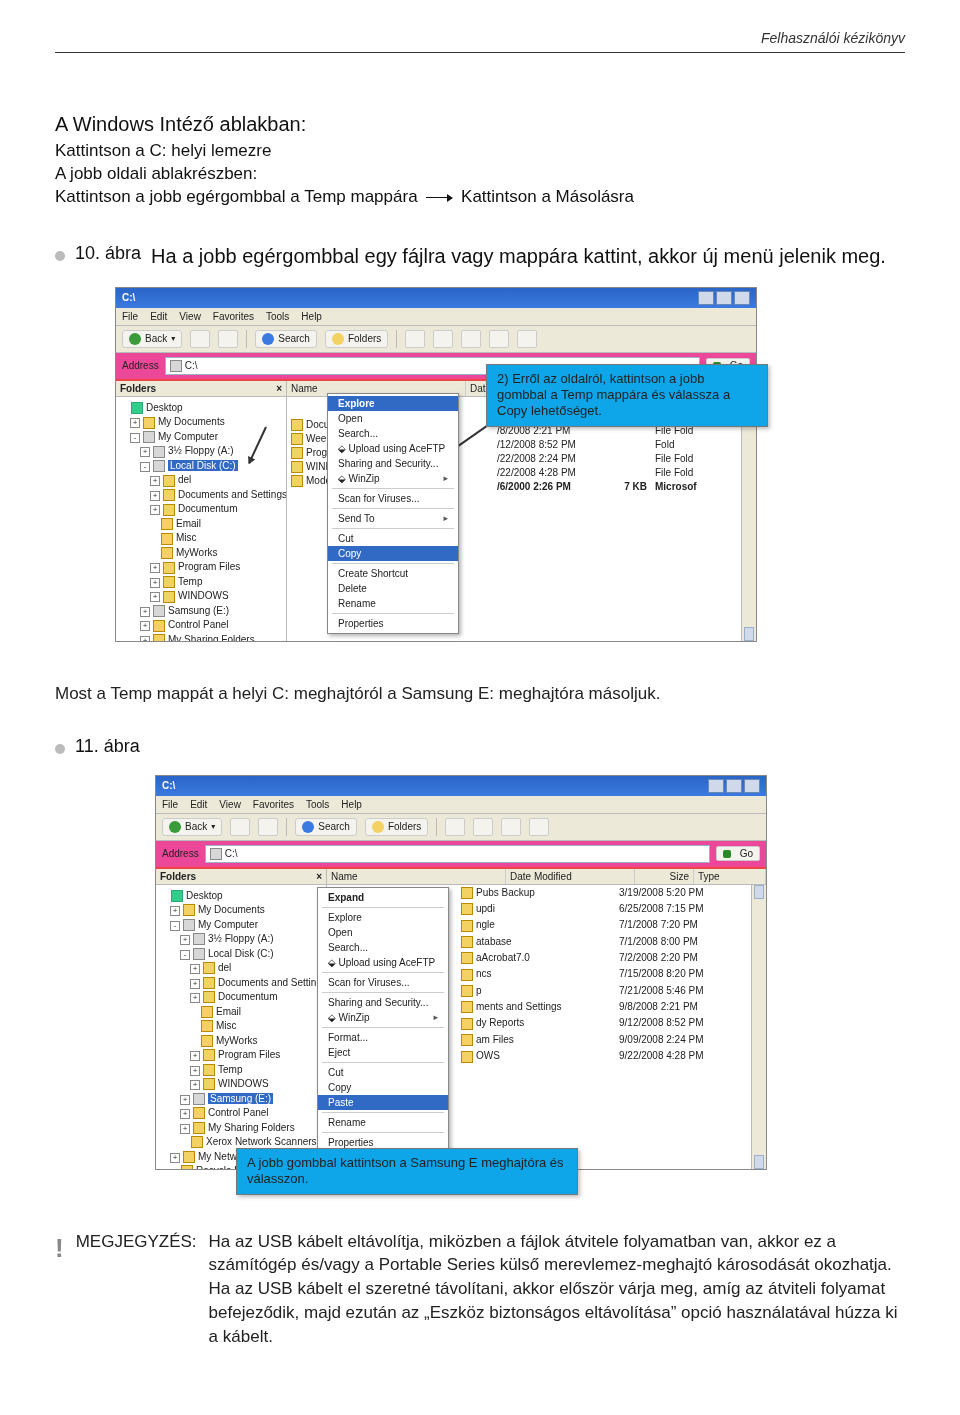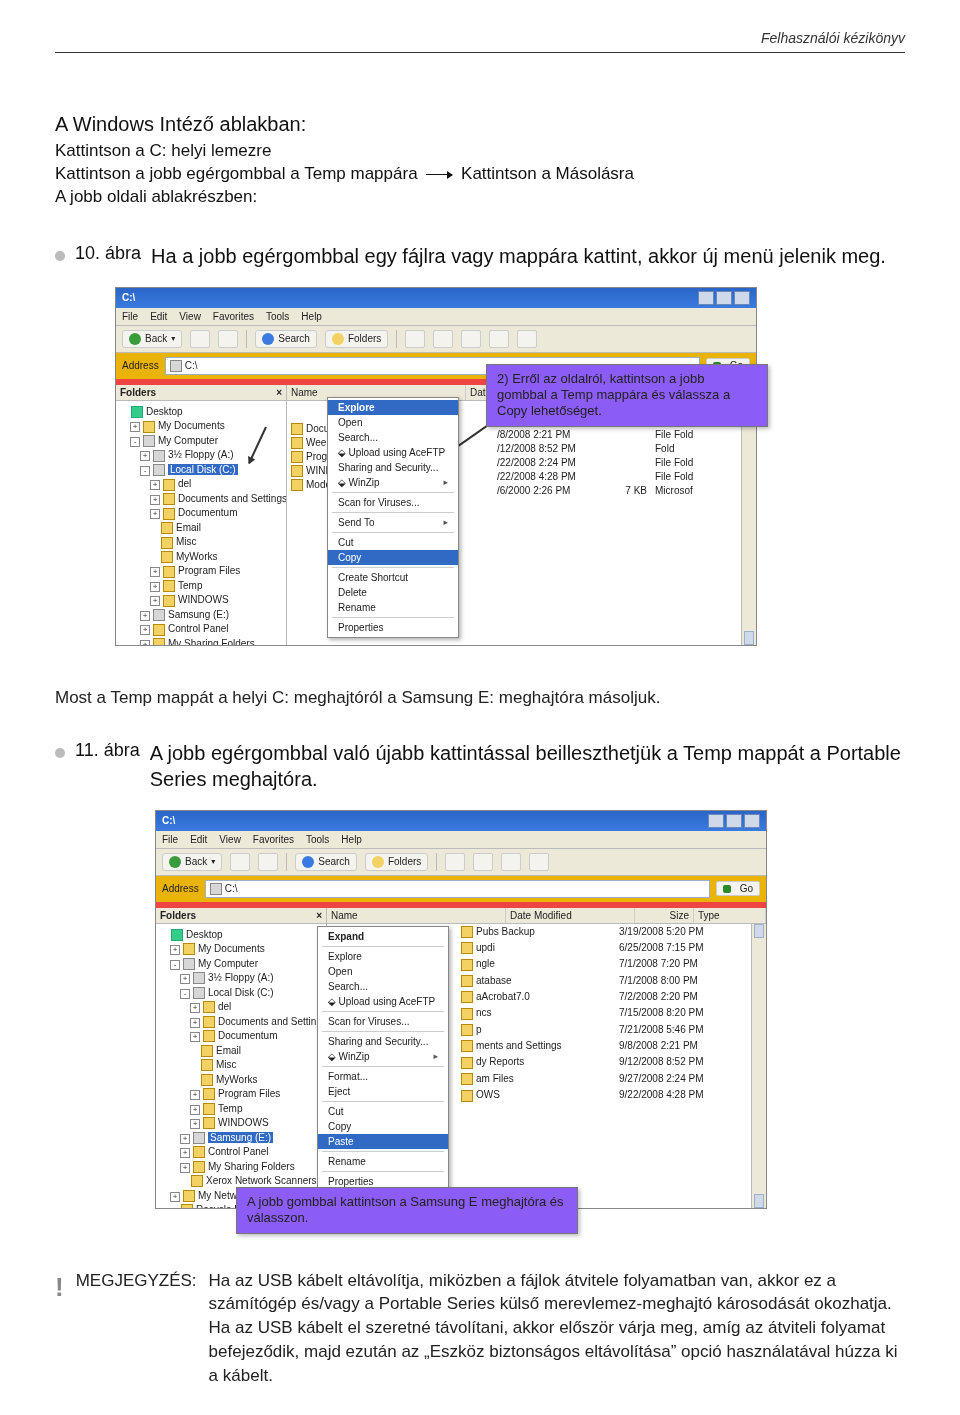--- a/index.html
+++ b/index.html
@@ -112,26 +112,26 @@
     border-bottom: 1px solid #bbb;
     display: flex;
     align-items: center;
     gap: 8px;
   }
   .tb-btn { display:inline-flex; align-items:center; gap:4px; padding:2px 6px; border:1px solid #ccc; background:#f4f3ee; border-radius:3px; }
   .tb-icon { width:12px; height:12px; background:#7aa527; border-radius:50%; }
   .tb-sep { width:1px; height:18px; background:#bbb; }
   .tb-mini { width:18px; height:16px; border:1px solid #ccc; background:#f4f3ee; border-radius:2px; }
   .addressbar {
-    background:#eab308;
+    background:#ec4899;
     padding:4px 6px;
     display:flex;
     align-items:center;
     gap:6px;
-    border-bottom:6px solid #ef4444;
+    border-bottom:2px solid #ef4444;
   }
   .addr-input {
     flex:1;
     background:#fff;
     border:1px solid #9db0c9;
     height:16px;
     display:flex;
     align-items:center;
     padding:0 4px;
   }
@@ -197,21 +197,21 @@
     content:"▸";
     float:right;
     font-size:9px;
     color:#555;
   }
   .ctx-item { padding:2px 10px; white-space:nowrap; }
   .ctx-sep { height:1px; background:#ccc; margin:2px 4px; }
   .ctx-sel { background:#316ac5; color:#fff; }
   .callout {
     position:absolute;
-    background:#8b5cf6;
+    background:#0ea5e9;
     border:1px solid #777;
     box-shadow:2px 2px 4px rgba(0,0,0,0.25);
     padding:6px 10px;
     font-size:13px;
     line-height:1.25;
     font-family: Arial, sans-serif;
     z-index:10;
   }
   .pointer-line {
     position:absolute;
@@ -253,26 +253,26 @@
   .vscroll::before{top:0;} .vscroll::after{bottom:0;}
 </style>
 </head>
 <body>
 
 <div class="page">
   <div class="header-right">Felhasználói kézikönyv</div>
 
   <div class="section-heading">A Windows Intéző ablakban:</div>
   <div class="body-text">Kattintson a C: helyi lemezre</div>
+  <div class="body-text">A jobb oldali ablakrészben:</div>
   <div class="body-text">
     <span>Kattintson a jobb egérgombbal a Temp mappára</span>
     <span class="arrow-inline"></span>
     <span>Kattintson a Másolásra</span>
   </div>
-  <div class="body-text">A jobb oldali ablakrészben:</div>
 
   <div class="bullet-line">
     <div class="round-bullet"></div>
     <div class="fig-label">10. ábra</div>
     <div class="fig-title">Ha a jobb egérgombbal egy fájlra vagy mappára kattint, akkor új menü jelenik meg.</div>
   </div>
 
   <div class="screenshot" id="shot1">
     <div class="titlebar">
       <span>C:\</span>
@@ -396,37 +396,36 @@
               </div>
               <div class="row" style="position: absolute; left: 0px; top: 76px;">
                 <div class="col col-name"><span class="ico"></span>Model</div>
               </div>
               <div style="position: absolute; left: 210px; top: 0px; font-size: 10px;"><span style="display:inline-block;width:110px">/14/2007 2:20 PM</span><span style="display:inline-block;width:40px;text-align:right"></span><span style="display:inline-block;width:60px;padding-left:8px">File Fold</span></div>
               <div style="position: absolute; left: 210px; top: 14px; font-size: 10px;"><span style="display:inline-block;width:110px">/21/2008 5:46 PM</span><span style="display:inline-block;width:40px;text-align:right"></span><span style="display:inline-block;width:60px;padding-left:8px">File Fold</span></div>
               <div style="position: absolute; left: 210px; top: 28px; font-size: 10px;"><span style="display:inline-block;width:110px">/8/2008 2:21 PM</span><span style="display:inline-block;width:40px;text-align:right"></span><span style="display:inline-block;width:60px;padding-left:8px">File Fold</span></div>
               <div style="position: absolute; left: 210px; top: 42px; font-size: 10px;"><span style="display:inline-block;width:110px">/12/2008 8:52 PM</span><span style="display:inline-block;width:40px;text-align:right"></span><span style="display:inline-block;width:60px;padding-left:8px">Fold</span></div>
               <div style="position: absolute; left: 210px; top: 56px; font-size: 10px;"><span style="display:inline-block;width:110px">/22/2008 2:24 PM</span><span style="display:inline-block;width:40px;text-align:right"></span><span style="display:inline-block;width:60px;padding-left:8px">File Fold</span></div>
               <div style="position: absolute; left: 210px; top: 70px; font-size: 10px;"><span style="display:inline-block;width:110px">/22/2008 4:28 PM</span><span style="display:inline-block;width:40px;text-align:right"></span><span style="display:inline-block;width:60px;padding-left:8px">File Fold</span></div>
-              <div style="position: absolute; left: 210px; top: 84px; font-size: 10px;"><span style="display:inline-block;width:110px">/6/2000 2:26 PM</span><span style="display:inline-block;width:40px;text-align:right">7 KB</span><span style="display:inline-block;width:60px;padding-left:8px">Microsof</span></div>
+              <div style="position: absolute; left: 210px; top: 84px; font-size: 10px; font-weight: bold;"><span style="display:inline-block;width:110px">/6/2000 2:26 PM</span><span style="display:inline-block;width:40px;text-align:right">7 KB</span><span style="display:inline-block;width:60px;padding-left:8px">Microsof</span></div>
             </div>
           </div>
       </div>
     </div>
 
     <div class="pointer-line" style="left:150px; top:138px; width:40px; transform:rotate(115deg);"></div>
     <div class="callout" style="left:370px; top:76px; width:260px;">2) Erről az oldalról, kattintson a jobb gombbal a Temp mappára és válassza a Copy lehetőséget.</div>
     <div class="pointer-line" style="left:395px; top:120px; width:110px; transform:rotate(145deg);"></div>
   </div>
 
   <div class="mid-paragraph">Most a Temp mappát a helyi C: meghajtóról a Samsung E: meghajtóra másoljuk.</div>
 
   <div class="bullet-line" style="margin-top:30px;">
     <div class="round-bullet"></div>
     <div class="fig-label">11. ábra</div>
-    <div class="fig-title">A jobb egérgombbal való újabb kattintással beilleszthetjük a Temp mappát a Portable Series meghajtóra.</div>
   </div>
 
   <div class="screenshot" id="shot2" style="margin-left:100px; width:610px;">
     <div class="titlebar">
       <span>C:\</span>
       <span class="win-btns">
         <span class="win-btn"></span>
         <span class="win-btn"></span>
         <span class="win-btn"></span>
       </span>
@@ -567,21 +566,21 @@
               <div class="row">
                 <div class="col" style="width:150px"><span class="ico"></span>ments and Settings</div>
                 <div class="col" style="width:120px">9/8/2008 2:21 PM</div>
               </div>
               <div class="row">
                 <div class="col" style="width:150px"><span class="ico"></span>dy Reports</div>
                 <div class="col" style="width:120px">9/12/2008 8:52 PM</div>
               </div>
               <div class="row">
                 <div class="col" style="width:150px"><span class="ico"></span>am Files</div>
-                <div class="col" style="width:120px">9/27/2008 2:24 PM</div>
+                <div class="col" style="width:120px">9/09/2008 2:24 PM</div>
               </div>
               <div class="row">
                 <div class="col" style="width:150px"><span class="ico"></span>OWS</div>
                 <div class="col" style="width:120px">9/22/2008 4:28 PM</div>
               </div>
             </div>
           </div>
       </div>
     </div>
 

